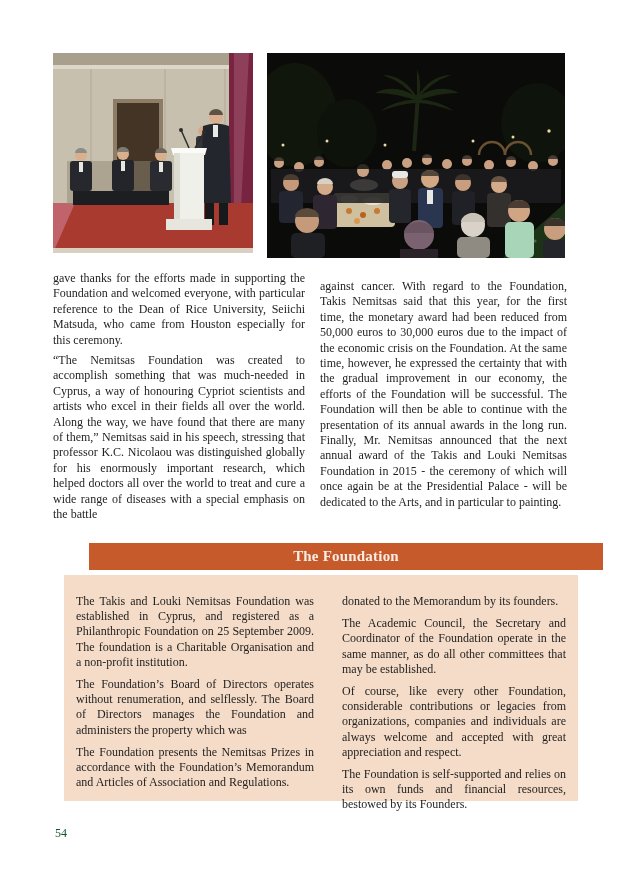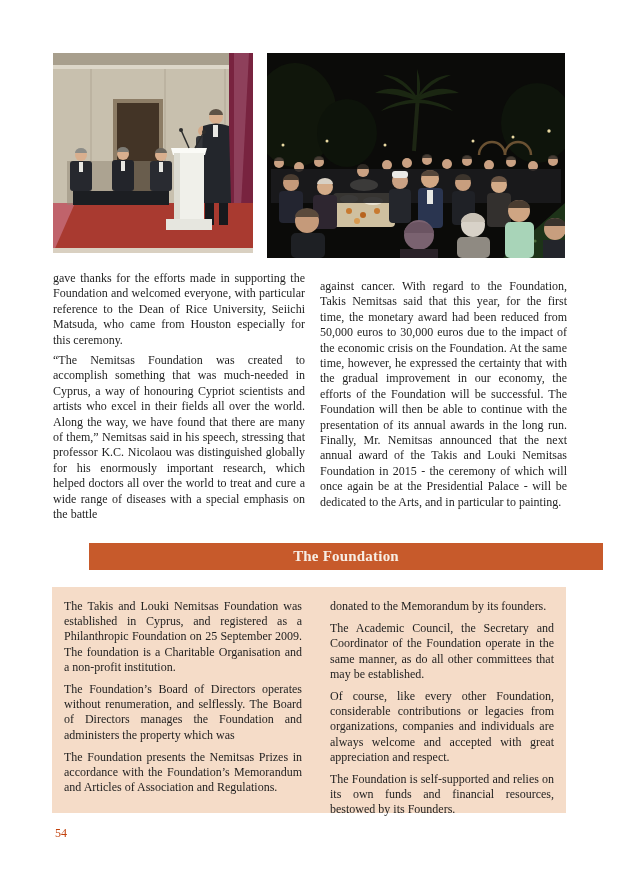--- a/index.html
+++ b/index.html
@@ -24,29 +24,29 @@
   .fheader {
     position:absolute; left:53px; top:543px; width:514px; height:27px;
     background:#C75A2B;
     display:flex; align-items:center; justify-content:center;margin-left:36px;
   }
   .fheader span {
     color:#f7ede4; font-weight:bold; font-size:15px;
     font-family:"Liberation Serif", serif; letter-spacing:0.2px;
   }
   .fbox {
-    position:absolute; left:52px; top:575px; width:514px; height:226px;
+    position:absolute; left:64px; top:575px; width:514px; height:226px;
     background:#F5DCC8; box-sizing:border-box;
-    padding:12px 12px 0 12px; display:flex;margin-top:12px;
+    padding:19px 12px 0 12px; display:flex;
   }
   .fbox .col-l { width:238px; margin-right:28px; }
   .fbox .col-r { width:224px; }
   .fbox p { margin-bottom:7px; line-height:15.2px; }
 
-  .page-number { position:absolute; left:55px; top:826px; font-size:12px; color:#c2410c; }
+  .page-number { position:absolute; left:55px; top:826px; font-size:12px; color:#14532d; }
 </style>
 </head>
 <body>
 
 <div class="page">
 
   <svg class="photo photo-left" viewBox="0 0 200 200" aria-hidden="true">
     <rect x="0" y="0" width="200" height="200" fill="#c8c0ae"></rect>
     <rect x="0" y="0" width="200" height="12" fill="#a89f8d"></rect>
     <rect x="0" y="12" width="200" height="4" fill="#ddd7c9"></rect>

